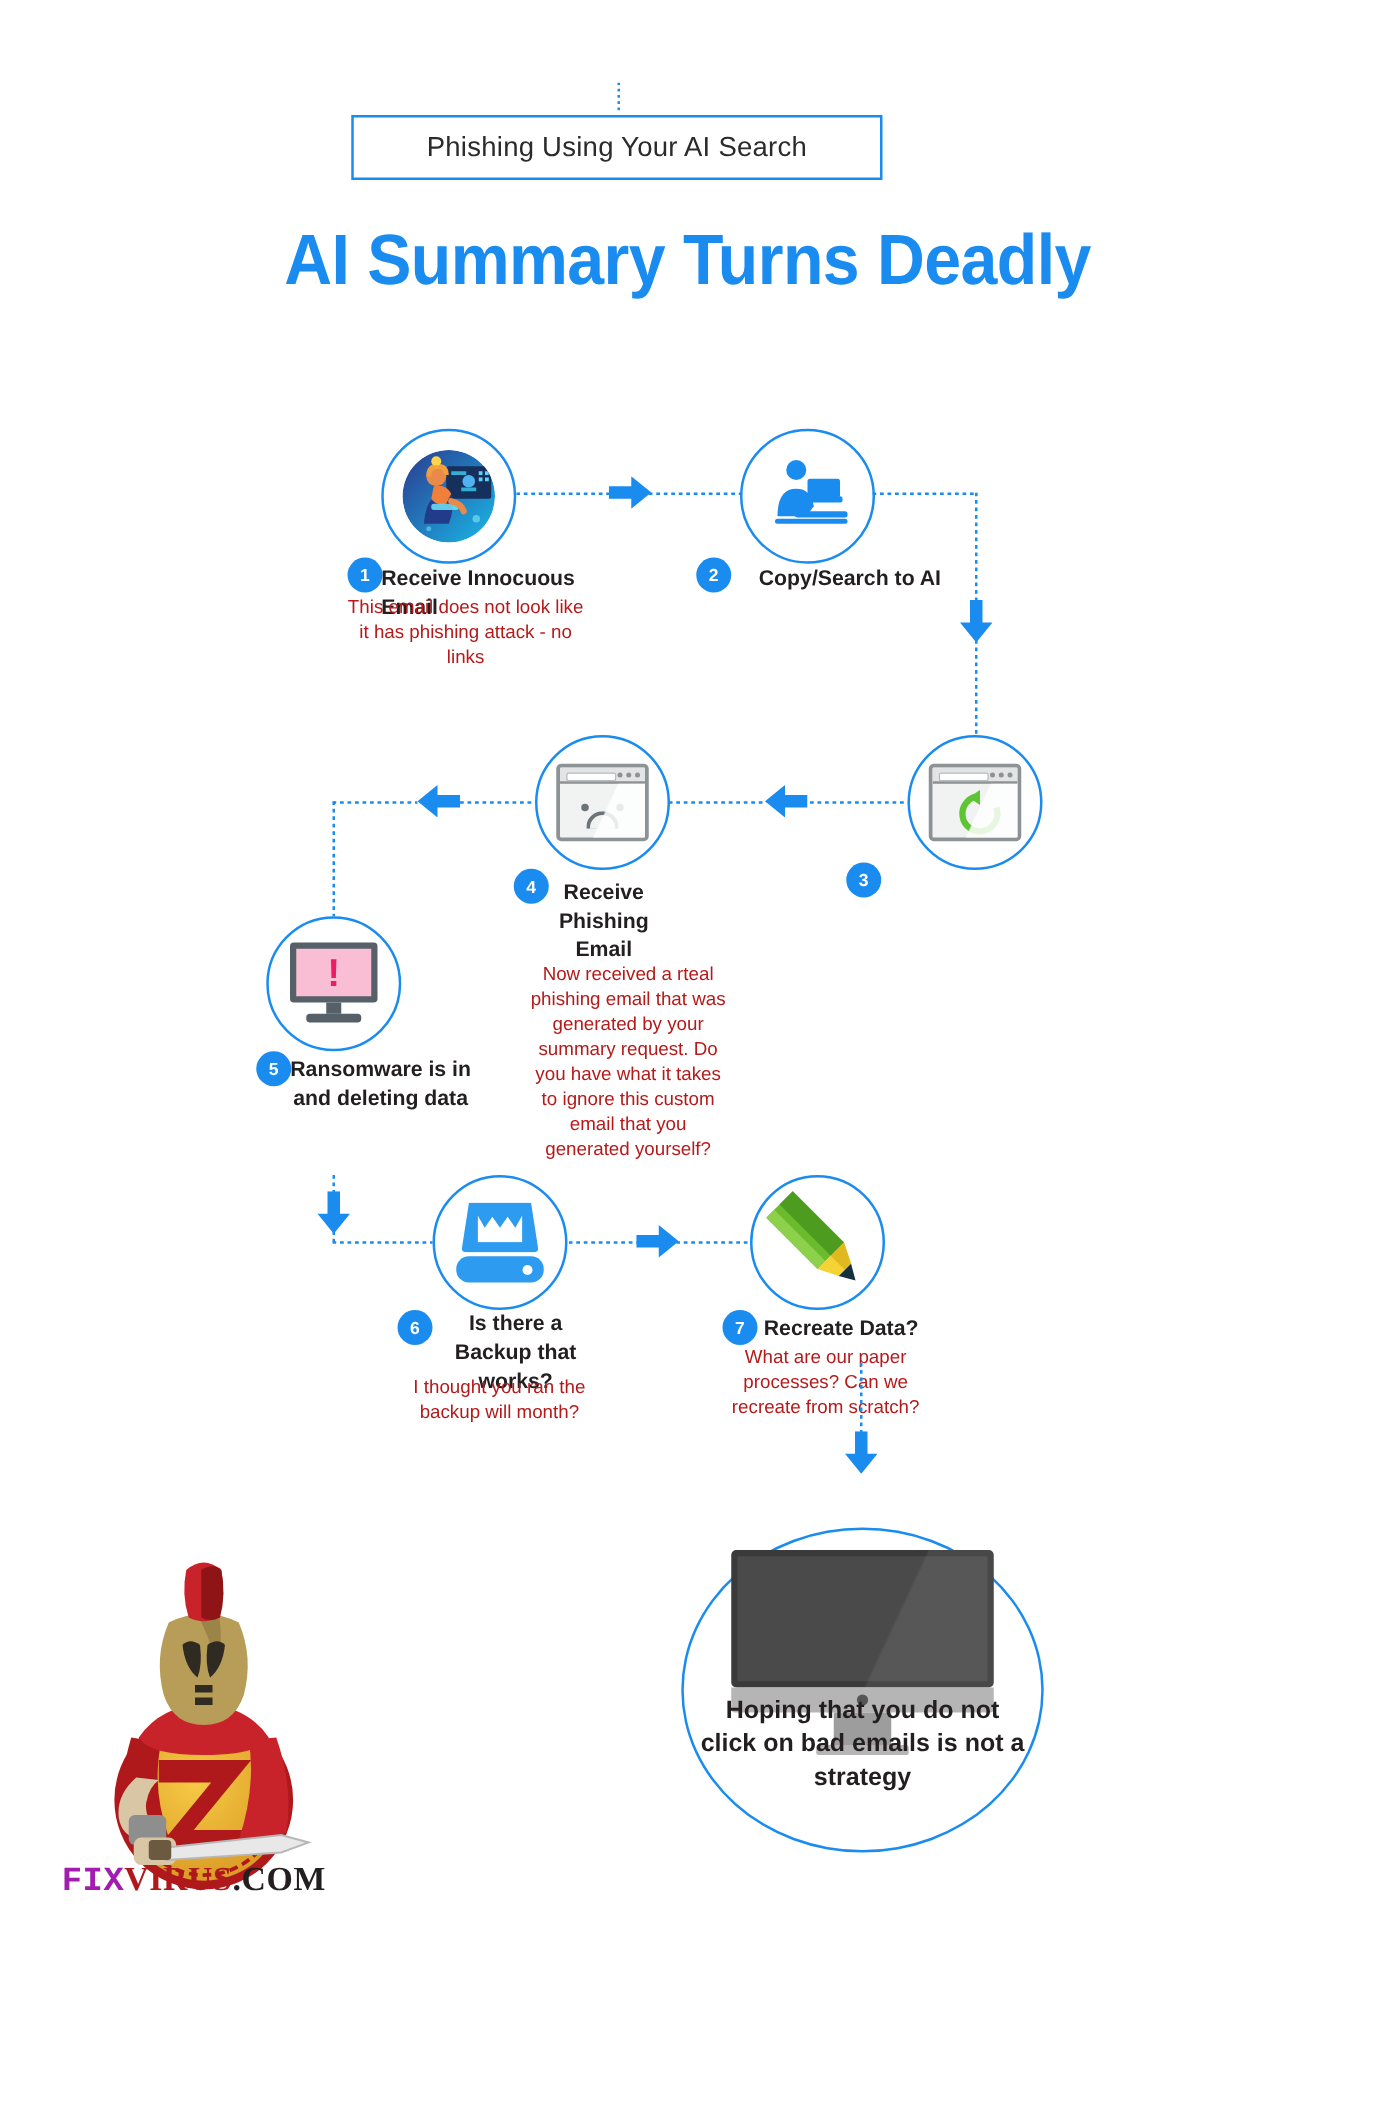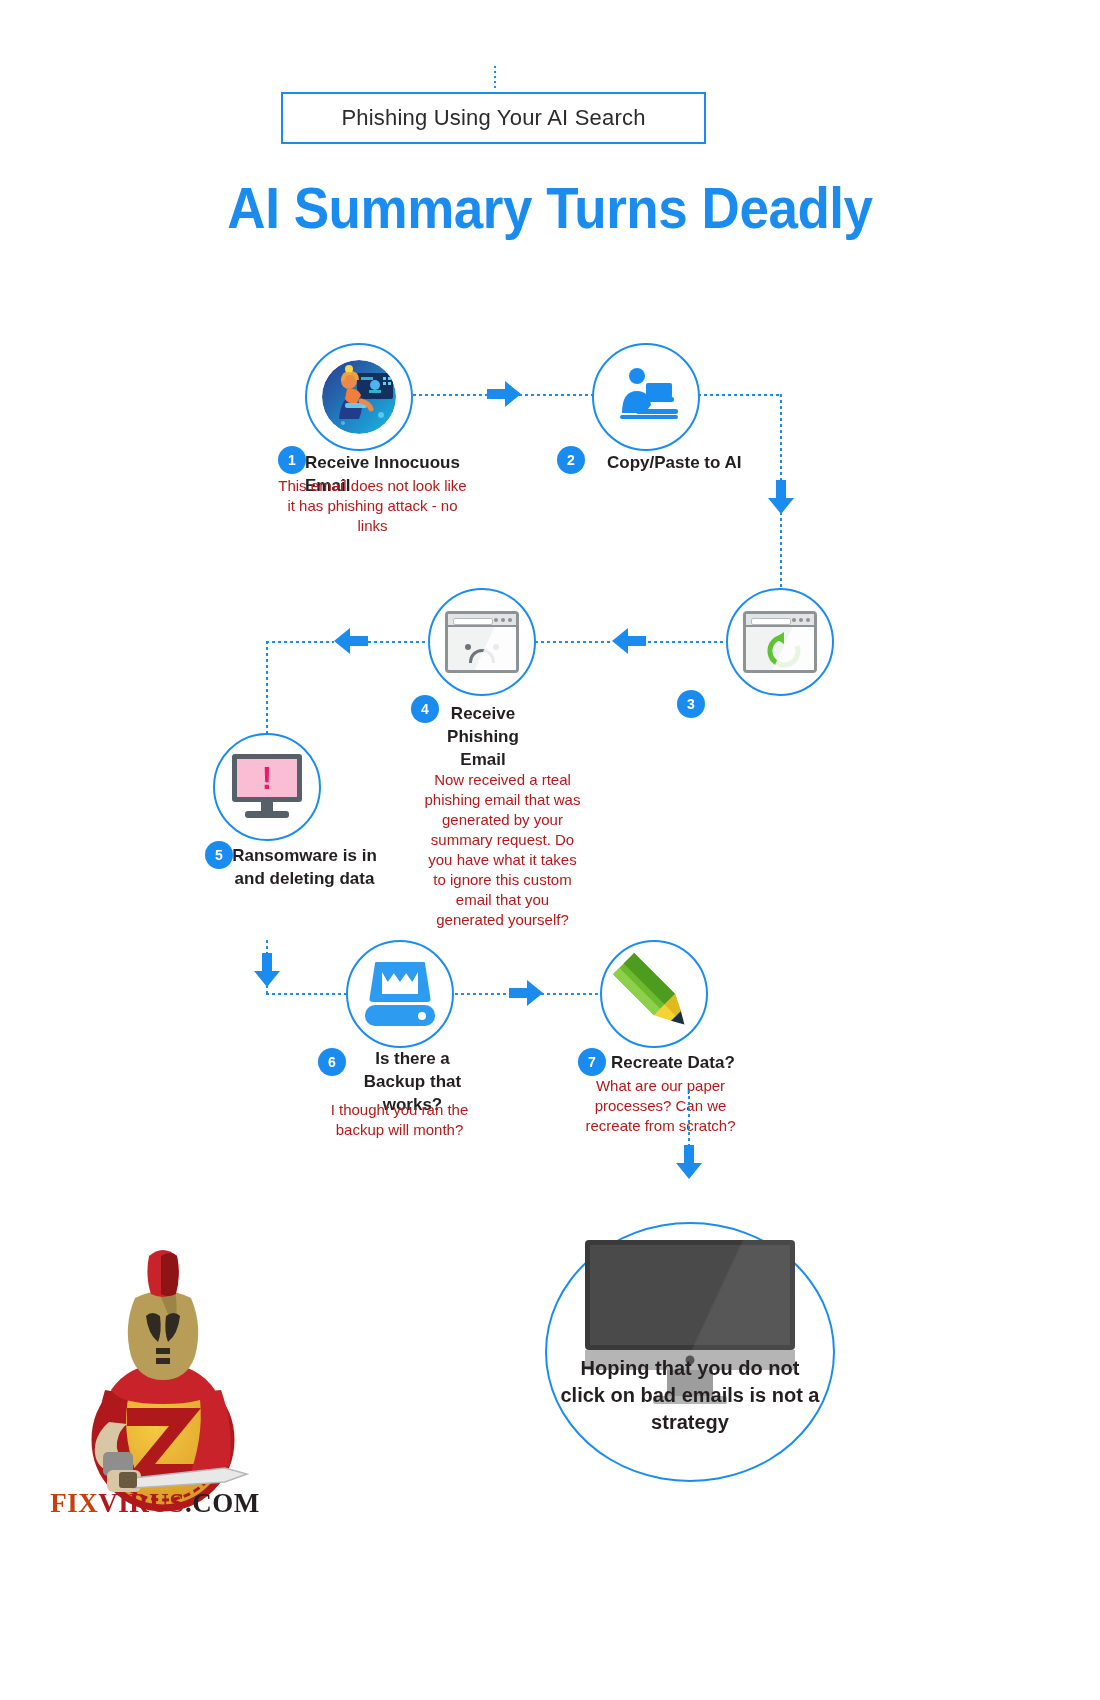--- a/index.html
+++ b/index.html
@@ -181,21 +181,21 @@
     text-align: center; font-size: 20px; font-weight: bold;
     color: #231f20; line-height: 1.35;
   }
 
   .logo-wrap { position: absolute; left: 45px; top: 1240px; width: 220px; height: 280px; }
   .logo-text {
     position: absolute; left: 45px; top: 1488px; width: 220px;
     text-align: center; font-family: "Liberation Serif", serif;
     font-size: 27px; font-weight: bold; letter-spacing: .5px;
   }
-  .logo-text .fix { color: #c2410c; }
+  .logo-text .fix { color: #a21caf; font-family: Liberation Mono, monospace; }
   .logo-text .virus { color: #b0191b; }
   .logo-text .com { color: #231f20; }
 </style>
 </head>
 <body>
 
 <div class="canvas">
 
   <div class="header-tick"></div>
   <div class="header-box">
@@ -253,21 +253,21 @@
     <svg width="72" height="64" viewBox="0 0 72 64">
       <circle cx="27" cy="11" r="8" fill="#1a8cf0"></circle>
       <path d="M12 48 q0-22 15-22 q12 0 14 14 l-6 8 z" fill="#1a8cf0"></path>
       <rect x="30" y="32" width="34" height="5" rx="2" fill="#1a8cf0"></rect>
       <rect x="36" y="18" width="26" height="15" rx="2" fill="#1a8cf0"></rect>
       <rect x="26" y="44" width="42" height="5" rx="2" fill="#1a8cf0"></rect>
       <rect x="10" y="50" width="58" height="4" rx="2" fill="#1a8cf0"></rect>
     </svg>
   </div>
   <div class="badge" style="left:557px; top:446px;">2</div>
-  <div class="node-title" style="left:607px; top:452px; width:200px;">Copy/Paste to AI</div>
+  <div class="node-title" style="left:607px; top:452px; width:200px;">Copy/Search to AI</div>
 
   <div class="dot-h" style="left:698px; top:394px; width:84px;"></div>
   <div class="dot-v" style="left:780px; top:394px; height:90px;"></div>
   <svg class="arrow" style="left:768px; top:480px;" width="26" height="34" viewBox="0 0 26 34">
     <path d="M8 0 h10 v18 h8 l-13 16 -13 -16 h8 z" fill="#1a8cf0"></path>
   </svg>
   <div class="dot-v" style="left:780px; top:512px; height:82px;"></div>
 
   <div class="circle" style="left:726px; top:588px; width:108px; height:108px;">
     <div class="browser">

